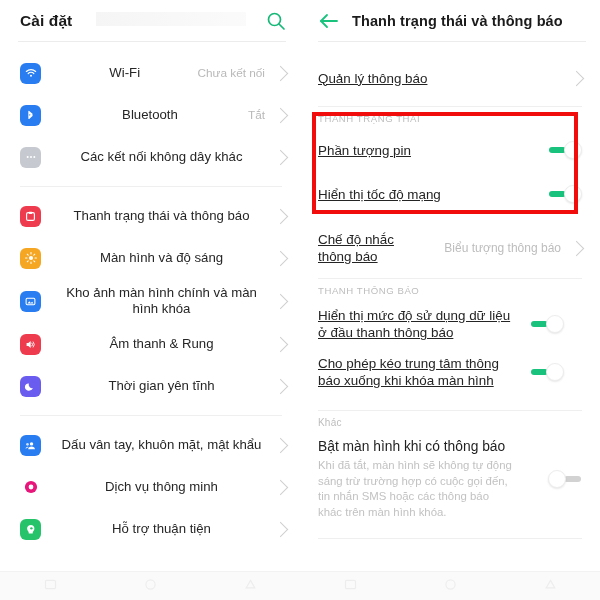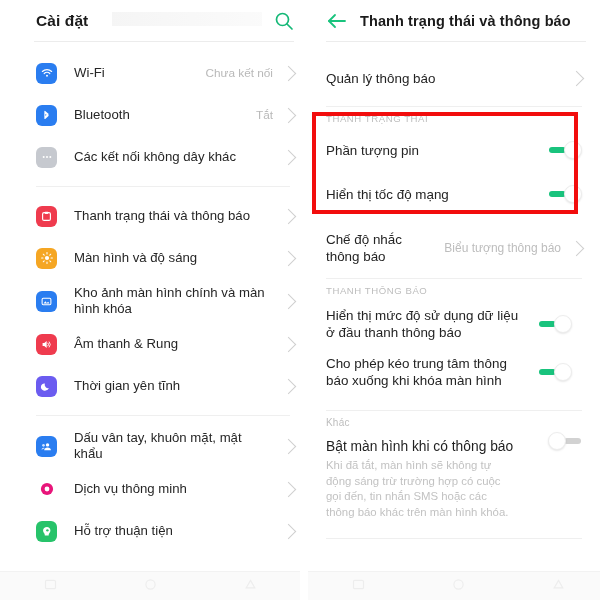--- a/index.html
+++ b/index.html
@@ -4,21 +4,21 @@
 <style>
   html,body{margin:0;padding:0;}
   body{
     width:600px;height:600px;
     background:#ffffff;
     font-family:"Liberation Sans","DejaVu Sans",sans-serif;
     overflow:hidden;
   }
   .screen{position:relative;width:600px;height:600px;display:flex;background:#fff;}
   .panel{width:300px;height:600px;position:relative;background:#fff;overflow:hidden;}
-  .panel.left{border-right:0;padding-left:16px;}
+  .panel.left{border-right:0;}
 
   
   .hdr{
     height:42px;display:flex;align-items:center;
     padding:0 14px 0 20px;box-sizing:border-box;position:relative;
   }
   .hdr-title{
     font-size:15.5px;font-weight:bold;color:#1b1b1b;letter-spacing:.1px;
   }
   .hdr-sep{
@@ -29,21 +29,21 @@
   .back-ico{width:20px;height:18px;display:block;margin-right:14px;flex:0 0 auto;}
 
   .hdr.right{padding-left:18px;}
   .hdr.right .hdr-title{font-size:14.5px;}
 
   
   .list{padding:0;}
   .row{
     display:flex;align-items:center;
     padding:0 14px 0 20px;box-sizing:border-box;
-    min-height:42px;position:relative;
+    min-height:42px;position:relative;text-align:center;
   }
   .row .ico{
     width:21px;height:21px;border-radius:6px;flex:0 0 auto;margin-right:17px;
     display:flex;align-items:center;justify-content:center;
   }
   .row .lbl{
     font-size:13.2px;color:#262626;line-height:16px;flex:1;
     padding:6px 0;
   }
   .row .val{
@@ -59,21 +59,21 @@
 
   
   .ico svg{display:block;}
 
   
   .r-row{
     display:flex;align-items:center;
     padding:0 18px 0 18px;box-sizing:border-box;
     min-height:44px;position:relative;
   }
-  .r-row .r-lbl{font-size:13.4px;color:#242424;line-height:17px;flex:1;padding:7px 0;}
+  .r-row .r-lbl{font-size:13.4px;color:#242424;line-height:17px;flex:1;padding:7px 0;text-decoration:underline;}
   .r-row .r-val{font-size:12px;color:#bdbdbd;margin-left:20px;white-space:nowrap;}
   .r-sep{height:1px;background:#efefef;margin:6px 18px;}
   .sec-hdr{
     font-size:9.6px;color:#bdbdbd;letter-spacing:.55px;
     padding:0 18px 4px 18px;text-transform:none;
   }
   .sec-hdr.mixed{font-size:10px;letter-spacing:.2px;}
 
   
   .tgl{
@@ -91,21 +91,21 @@
   }
   .tgl.off .track{left:auto;right:1px;background:#d2d2d2;}
   .tgl.off .knob{right:auto;left:0;}
 
   .desc{
     font-size:11.4px;color:#c2c2c2;line-height:15.5px;
     padding:2px 18px 0 18px;max-width:220px;
   }
   .big-lbl{font-size:13.8px;color:#1f1f1f;line-height:18px;}
 
-  .r-block{display:flex;align-items:flex-start;padding:0 18px;box-sizing:border-box;gap:20px;}
+  .r-block{display:flex;align-items:center;padding:0 18px;box-sizing:border-box;gap:20px;}
   .r-block .txtcol{flex:1;padding:6px 0;}
   .r-block .txtcol .desc{padding:2px 0 0 0;}
 
   
   .hl-box{
     position:absolute;border:4px solid #f20d0d;box-sizing:border-box;
     pointer-events:none;
   }
 
   

